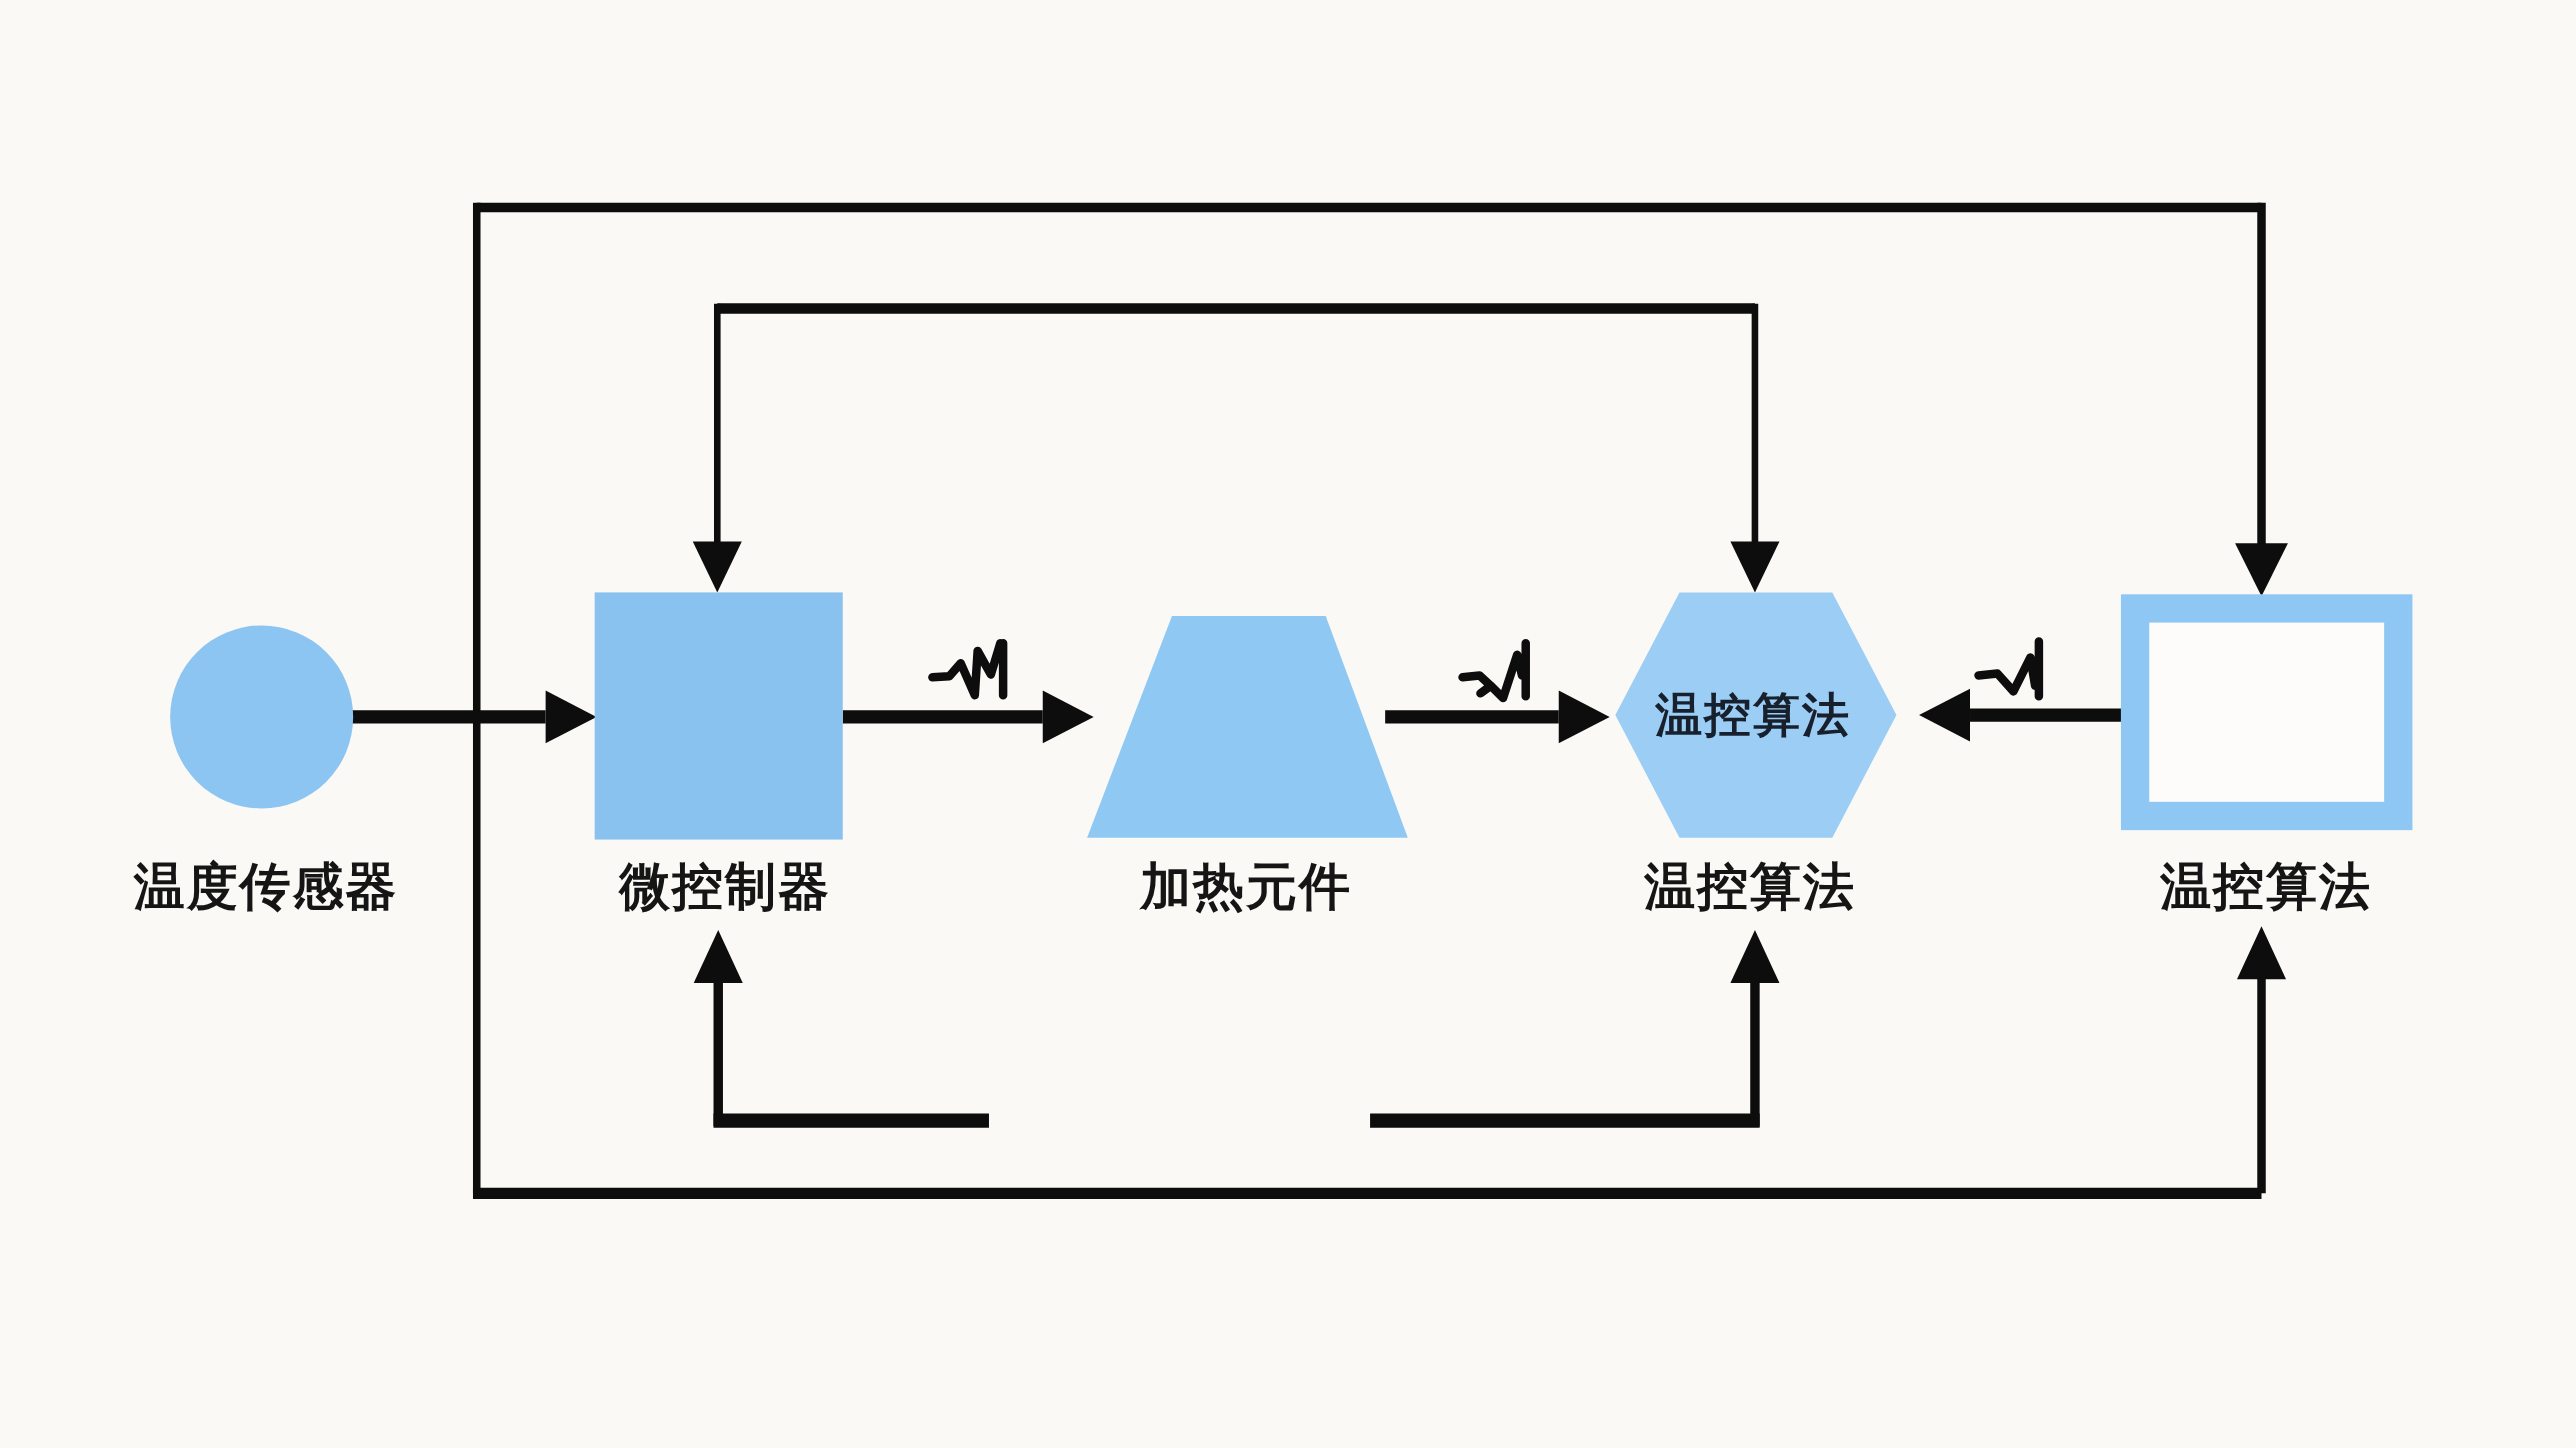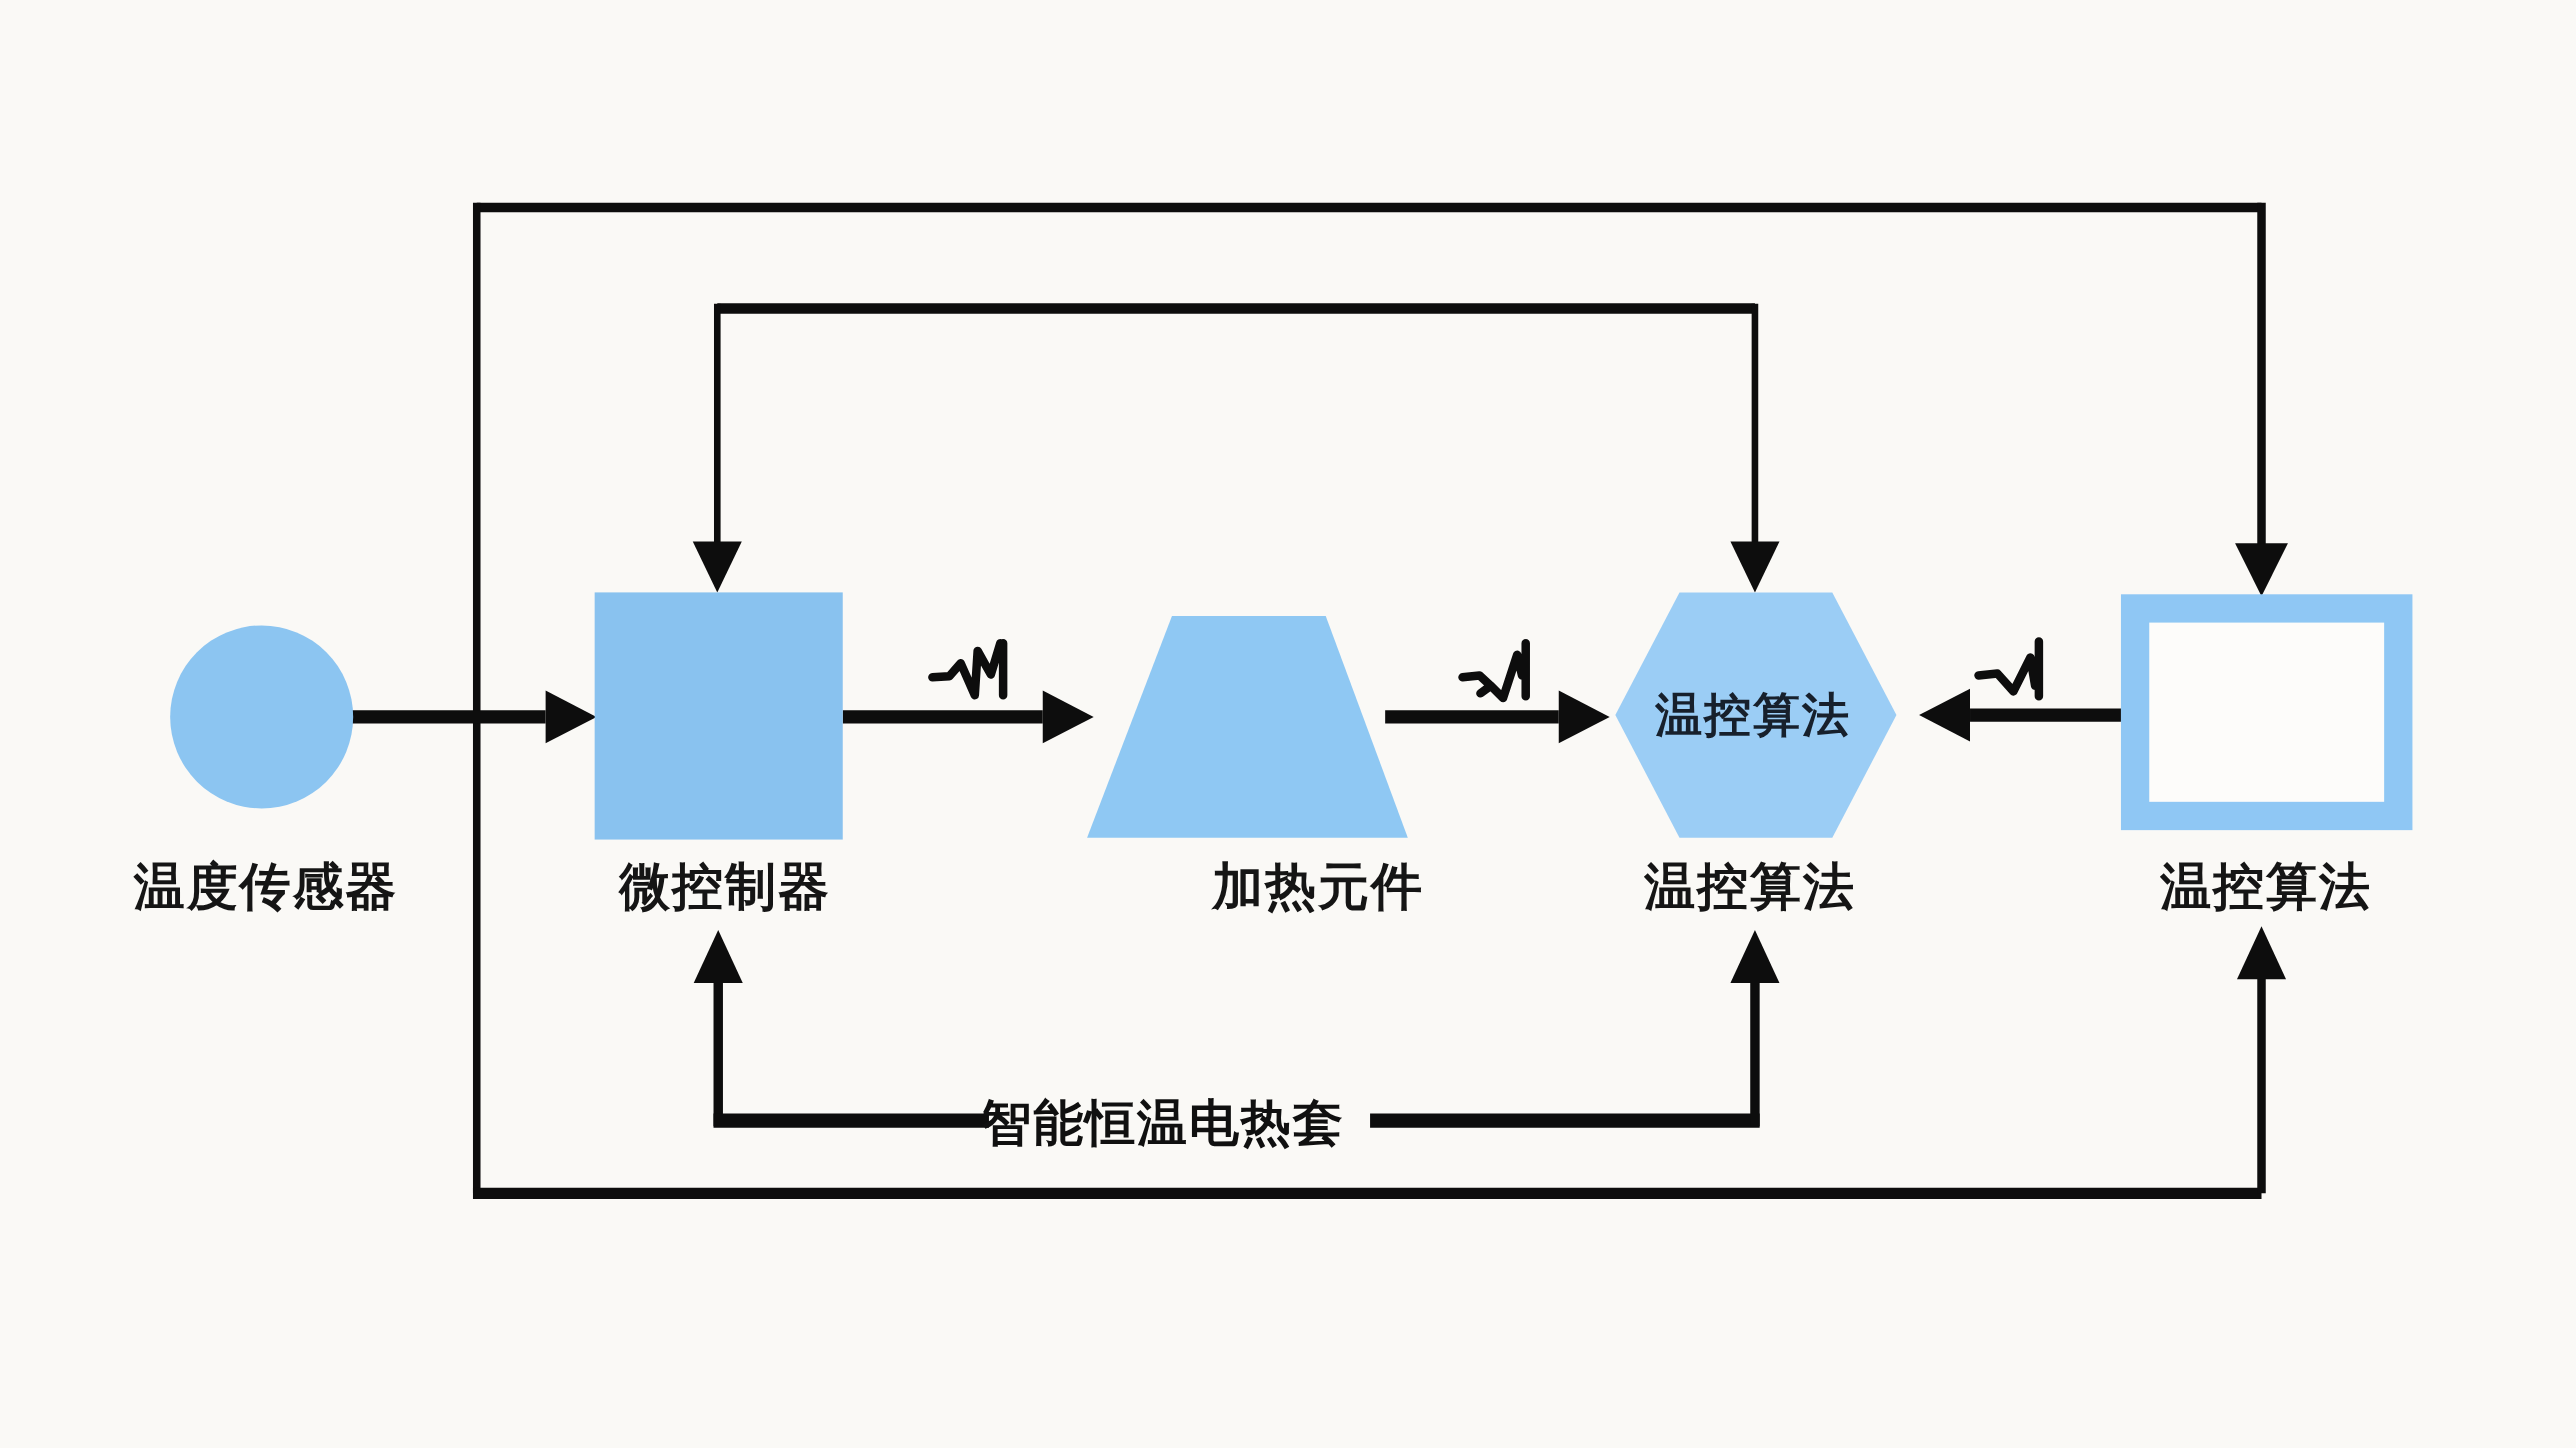--- a/index.html
+++ b/index.html
@@ -88,22 +88,21 @@
       </g>
     </g>
   </svg>
 
   <div class="lbl lbl-hexinner" style="left:1753px;top:715px;">温控算法</div>
 
   <div class="lbl" style="left:266px;top:887px;">温度传感器</div>
 
   <div class="lbl" style="left:718px;top:887px;margin-left:7px;">微控制器</div>
 
-  <div class="lbl" style="left:1318px;top:887px;">加热元件</div>
+  <div class="lbl" style="left:1246px;top:887px;">加热元件</div>
 
   <div class="lbl" style="left:1750px;top:887px;">温控算法</div>
 
   <div class="lbl" style="left:2266px;top:887px;">温控算法</div>
 
-  <div class="lbl lbl-caption" style="left:1163px;top:1123px;">智能恒温电热套</div>
 
 </div>
 
 
 </body></html>

